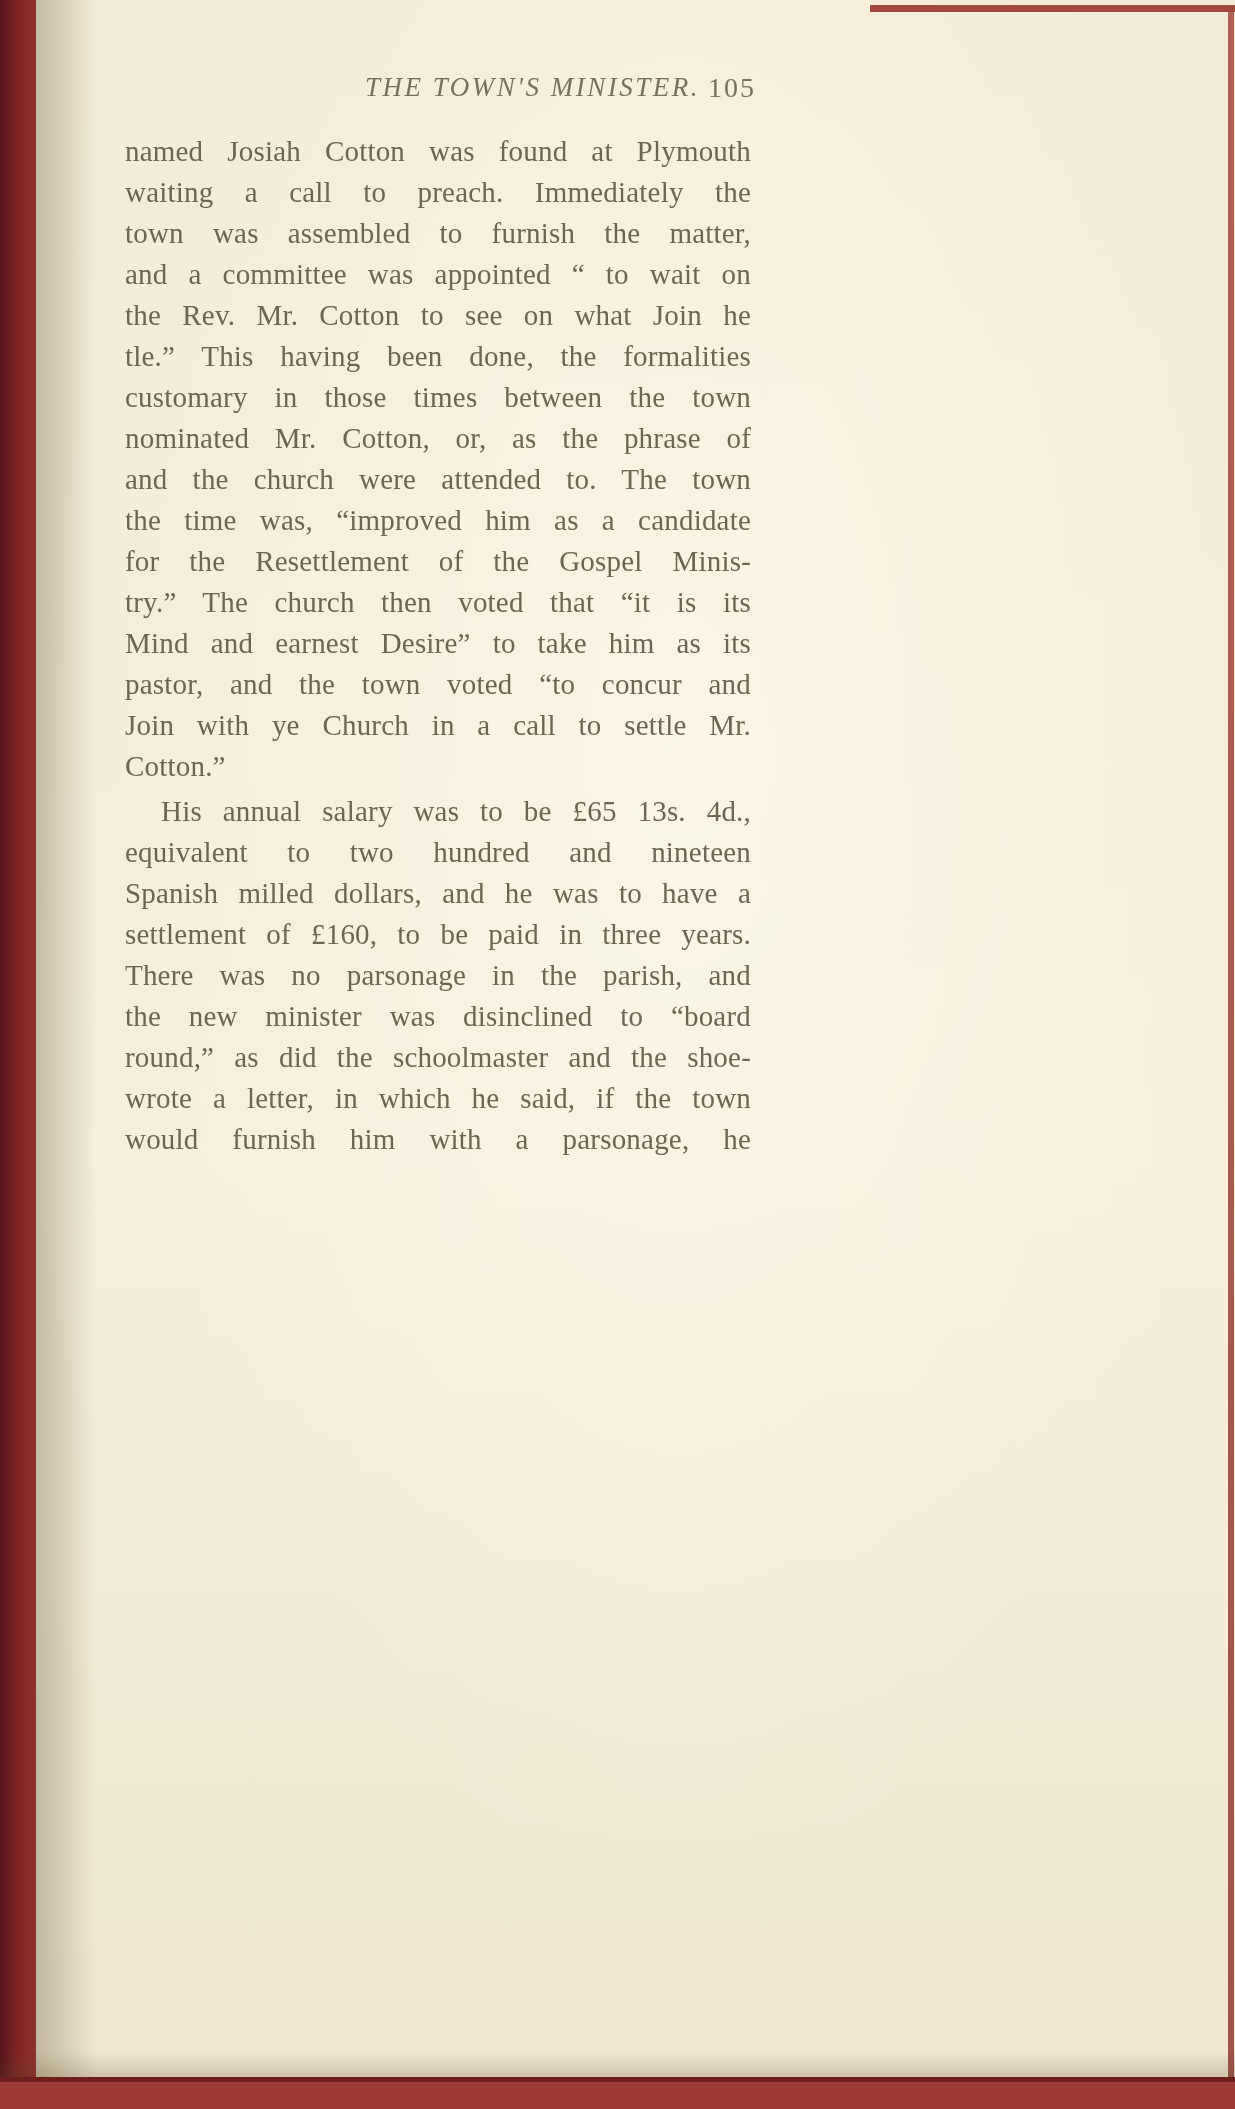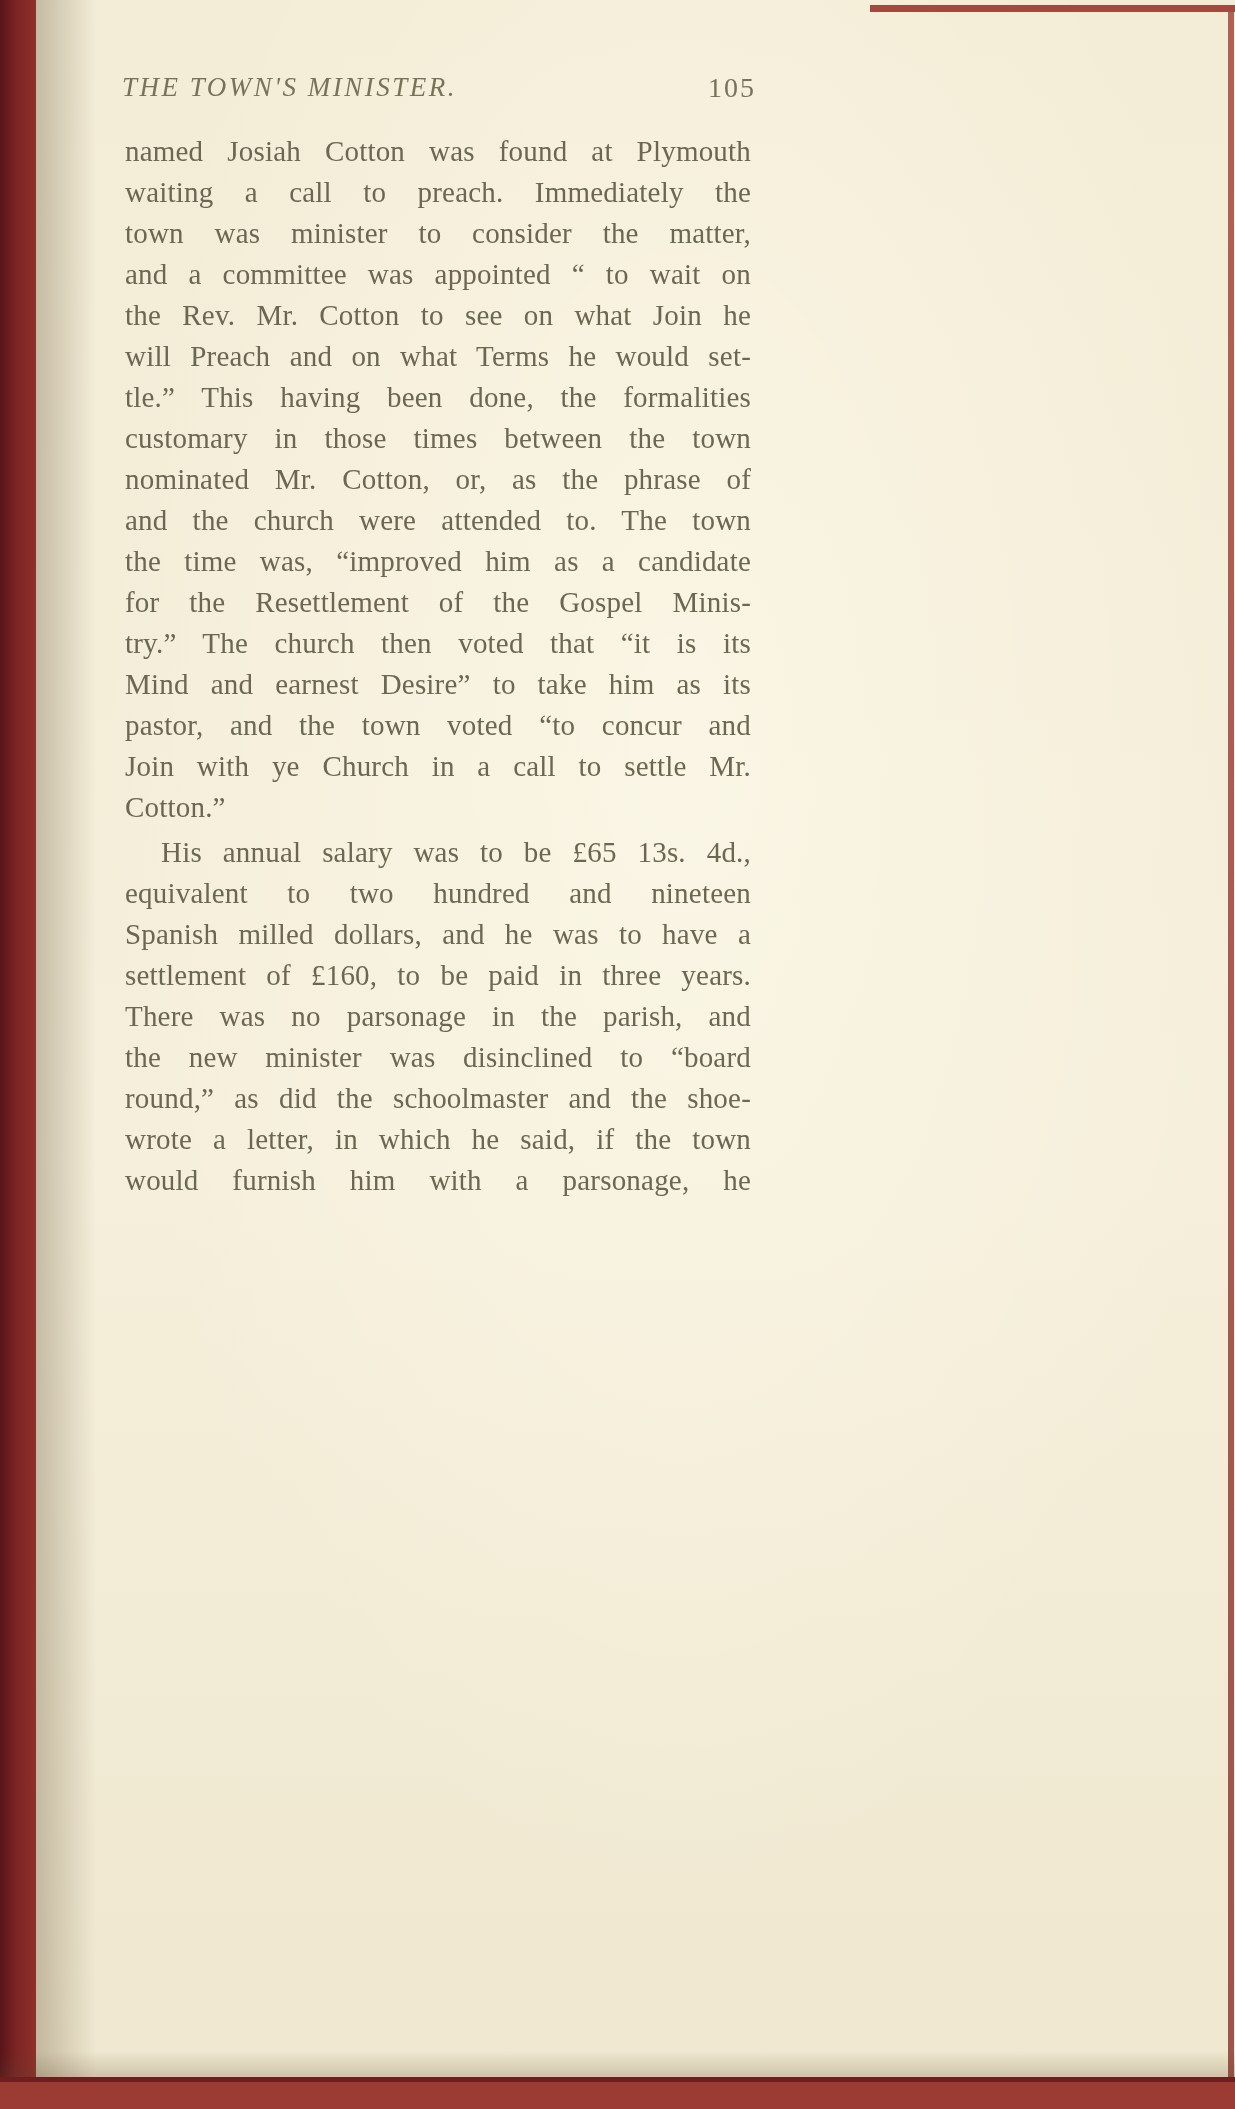--- a/index.html
+++ b/index.html
@@ -61,21 +61,21 @@
   
   .running-header {
     position: absolute;
     left: 122px; top: 72px;
     width: 634px; height: 40px;
     color: #78725b;
   }
   .header-title {
     position: absolute;
     left: 0; right: 56px;
-    text-align: left;
+    text-align: right;
     font-style: italic;
     font-size: 27px;
     letter-spacing: 2.5px;
     white-space: nowrap;
   }
   .page-number {
     position: absolute;
     right: 0; top: 0;
     font-size: 28px;
     letter-spacing: 2px;
@@ -116,24 +116,23 @@
 
   <div class="running-header">
     <span class="header-title">THE TOWN'S MINISTER.</span>
     <span class="page-number">105</span>
   </div>
 
   <div class="page-body">
       <div class="paragraph">
         <div class="line just">named Josiah Cotton was found at Plymouth</div>
         <div class="line just">waiting a call to preach.  Immediately the</div>
-        <div class="line just">town was minister to consider the matter,</div>
+        <div class="line just">town was assembled to furnish the matter,</div>
         <div class="line just">and a committee was appointed “ to wait on</div>
         <div class="line just">the Rev. Mr. Cotton to see on what Join he</div>
-        <div class="line just">will Preach and on what Terms he would set-</div>
         <div class="line just">tle.”  This having been done, the formalities</div>
         <div class="line just">customary in those times between the town</div>
         <div class="line just">nominated Mr. Cotton, or, as the phrase of</div>
         <div class="line just">and the church were attended to.  The town</div>
         <div class="line just">the time was, “improved him as a candidate</div>
         <div class="line just">for the Resettlement of the Gospel Minis-</div>
         <div class="line just">try.”  The church then voted that “it is its</div>
         <div class="line just">Mind and earnest Desire” to take him as its</div>
         <div class="line just">pastor, and the town voted “to concur and</div>
         <div class="line just">Join with ye Church in a call to settle Mr.</div>

